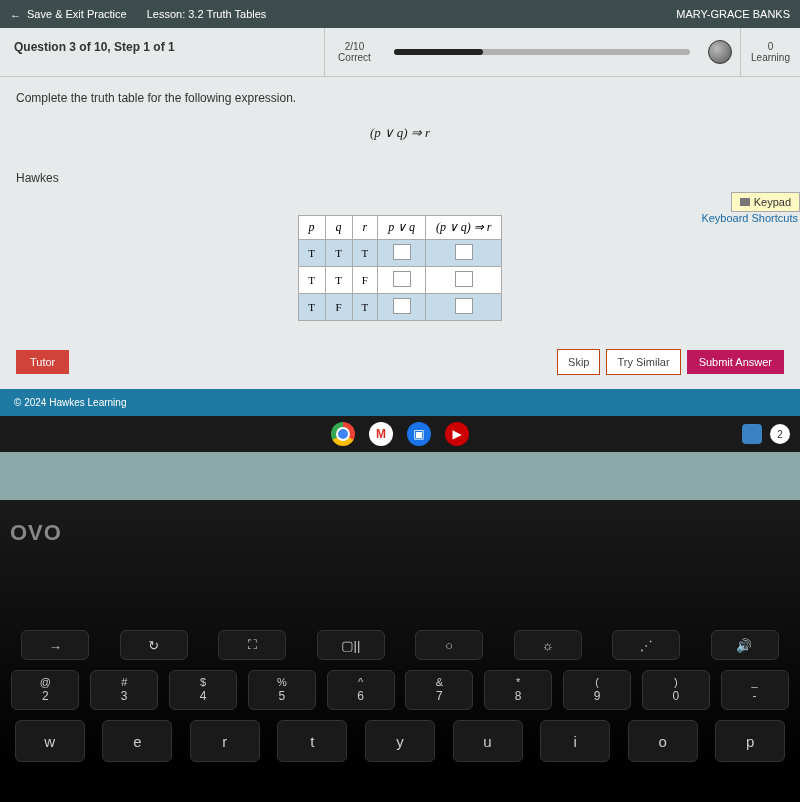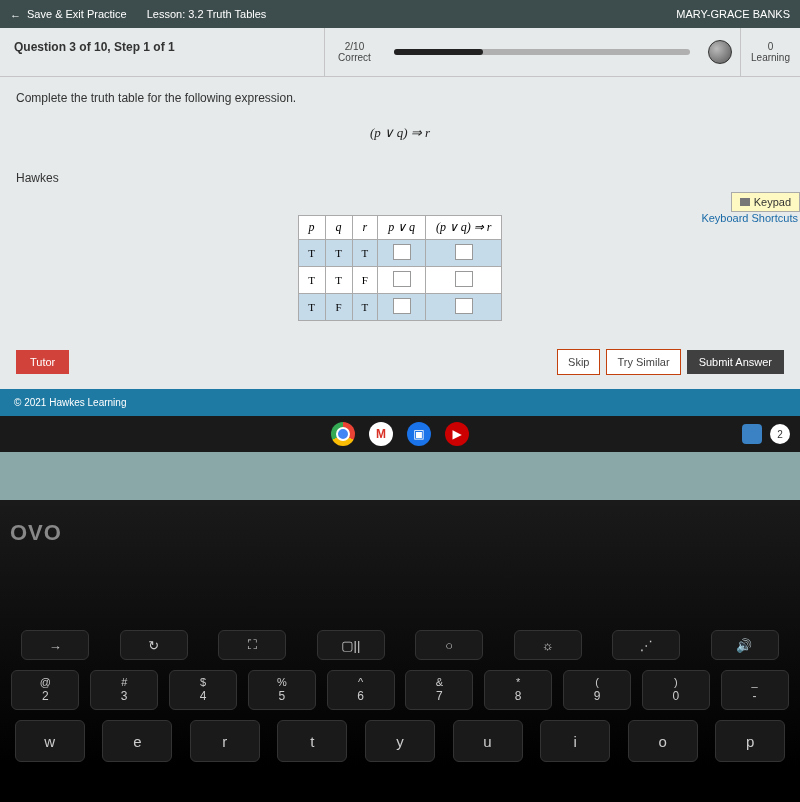--- a/index.html
+++ b/index.html
@@ -47,21 +47,21 @@
   table.truth td { border:1px solid #aaa; text-align:center; font-family:'Times New Roman',serif; font-size:11px; padding:4px 8px; }
   table.truth tr.rowblue td { background:#c6dbea; }
   table.truth tr.rowwhite td { background:#fff; }
   .cellinput { width:18px; height:16px; background:#fff; border:1px solid #999; display:inline-block; }
   
   
   .btnrow { background:#e6eaea; display:flex; align-items:center; padding:10px 16px 14px; }
   .tutor { background:#d1423a; color:#fff; border:none; padding:6px 14px; font-size:11px; }
   .btnrow .spacer{flex:1;}
   .skip, .trysim { background:#fff; border:1px solid #c2410c; color:#444; padding:6px 10px; font-size:11px; margin-left:6px; }
-  .submit { background:#404040; color:#fff; border:none; padding:6px 12px; font-size:11px; margin-left:6px; }
+  .submit { background:#be185d; color:#fff; border:none; padding:6px 12px; font-size:11px; margin-left:6px; }
   
   
   .tealfoot { background:#1f7aa3; color:#fff; font-size:10px; padding:8px 14px; }
   
   
   .taskbar { background:#1a1a1a; height:36px; display:flex; align-items:center; justify-content:center; gap:14px; position:relative; }
   .taskbar .ticon { width:24px; height:24px; border-radius:50%; display:flex; align-items:center; justify-content:center; font-size:12px; }
   .ticon.chrome { background: conic-gradient(#ea4335 0 120deg,#fbbc05 120deg 240deg,#34a853 240deg 360deg); position:relative;}
   .ticon.chrome::after{content:'';width:10px;height:10px;border-radius:50%;background:#4285f4;border:2px solid #fff;position:absolute;}
   .ticon.gmail { background:#fff; color:#d93025; font-weight:bold; }
@@ -167,21 +167,21 @@
     </div>
 
     <div class="btnrow">
       <button class="tutor">Tutor</button>
       <div class="spacer"></div>
       <button class="skip">Skip</button>
       <button class="trysim">Try Similar</button>
       <button class="submit">Submit Answer</button>
     </div>
 
-    <div class="tealfoot">© 2021 Hawkes Learning</div>
+    <div class="tealfoot">© 2024 Hawkes Learning</div>
   </div>
 
   <div class="taskbar">
     <div class="ticon chrome"></div>
     <div class="ticon gmail">M</div>
     <div class="ticon docs">▣</div>
     <div class="ticon yt">▶</div>
     <div class="right">
       <div class="ticon small blue2"></div>
       <div class="ticon small num">2</div>

